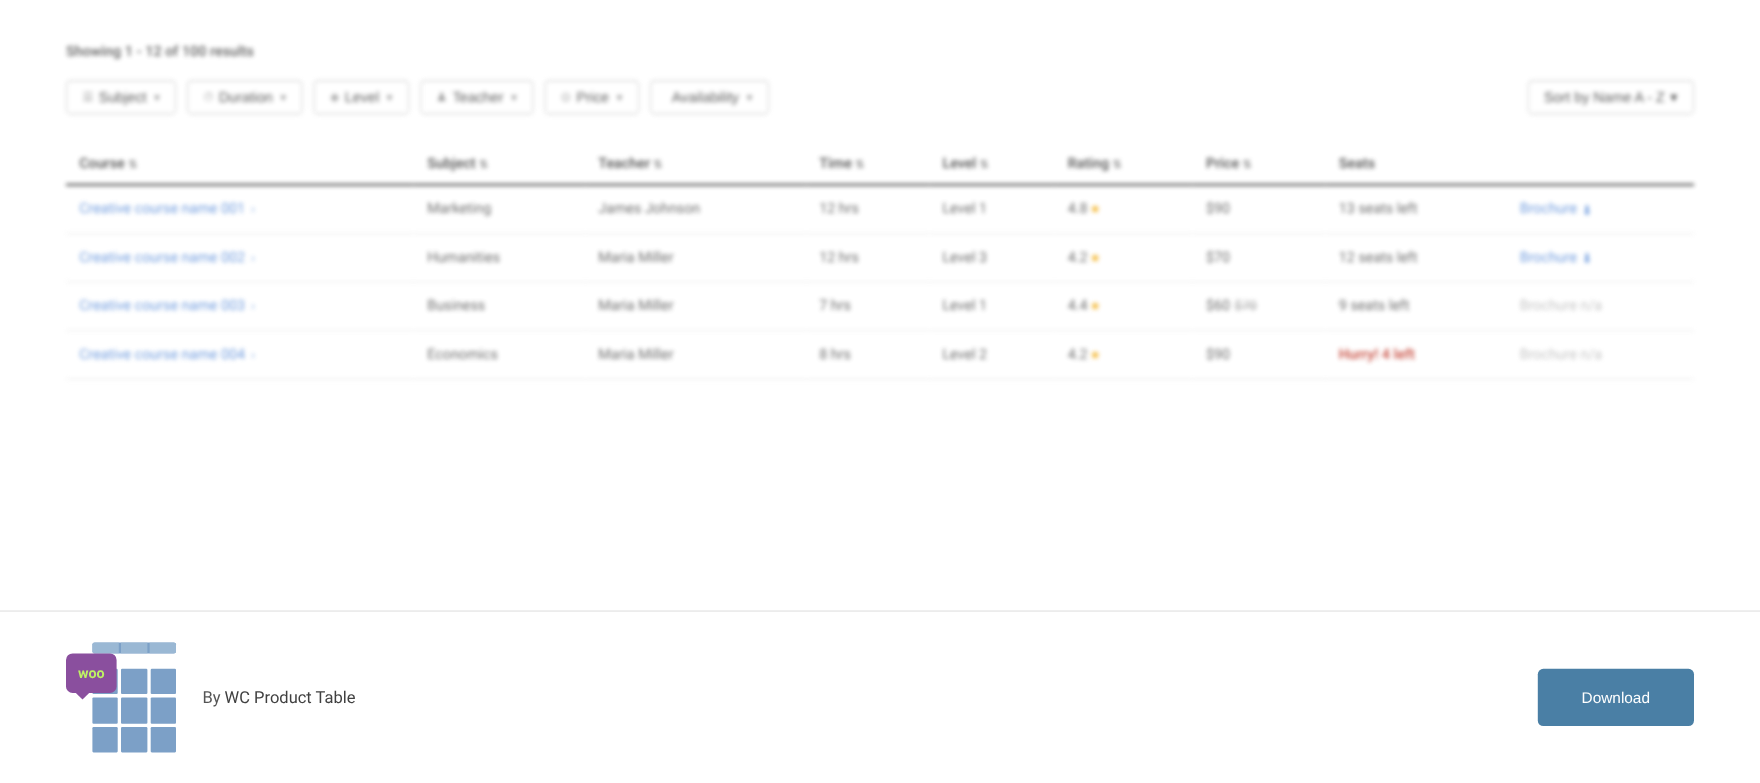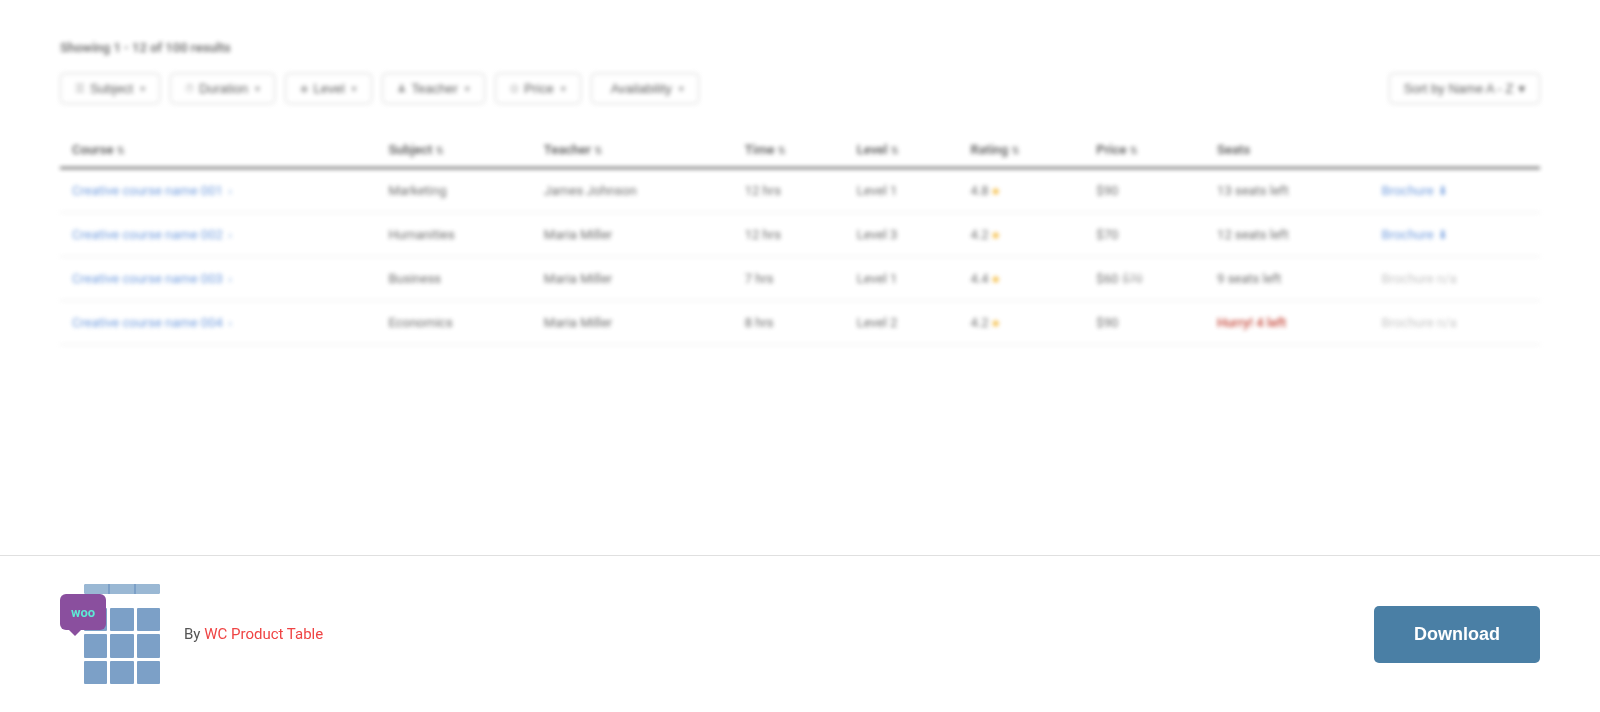--- a/index.html
+++ b/index.html
@@ -195,21 +195,21 @@
       width: 46px;
       height: 36px;
       background: #8a4f9e;
       border-radius: 6px;
       position: absolute;
       top: 10px;
       left: 0;
       display: flex;
       align-items: center;
       justify-content: center;
-      color: #5eead4;
+      color: #bef264;
       font-size: 13px;
       font-weight: 700;
       z-index: 2;
     }
 
     .woo-bubble-tail {
       position: absolute;
       bottom: -6px;
       left: 8px;
       width: 0;
@@ -247,32 +247,32 @@
       color: #1a1a1a;
       margin-bottom: 6px;
     }
 
     .plugin-by {
       font-size: 15px;
       color: #555;
     }
 
     .plugin-by-link {
-      color: #ef4444;
+      color: #404040;
       text-decoration: none;
     }
 
     .download-btn {
       background: #4a7fa5;
       color: #fff;
       border: none;
       border-radius: 5px;
       padding: 18px 40px;
-      font-size: 18px;
-      font-weight: 700;
+      font-size: 14px;
+      font-weight: 400;
       cursor: pointer;
       white-space: nowrap;
       flex-shrink: 0;
     }
   </style>
 </head>
 <body>
 
 <div class="main-content">
 

